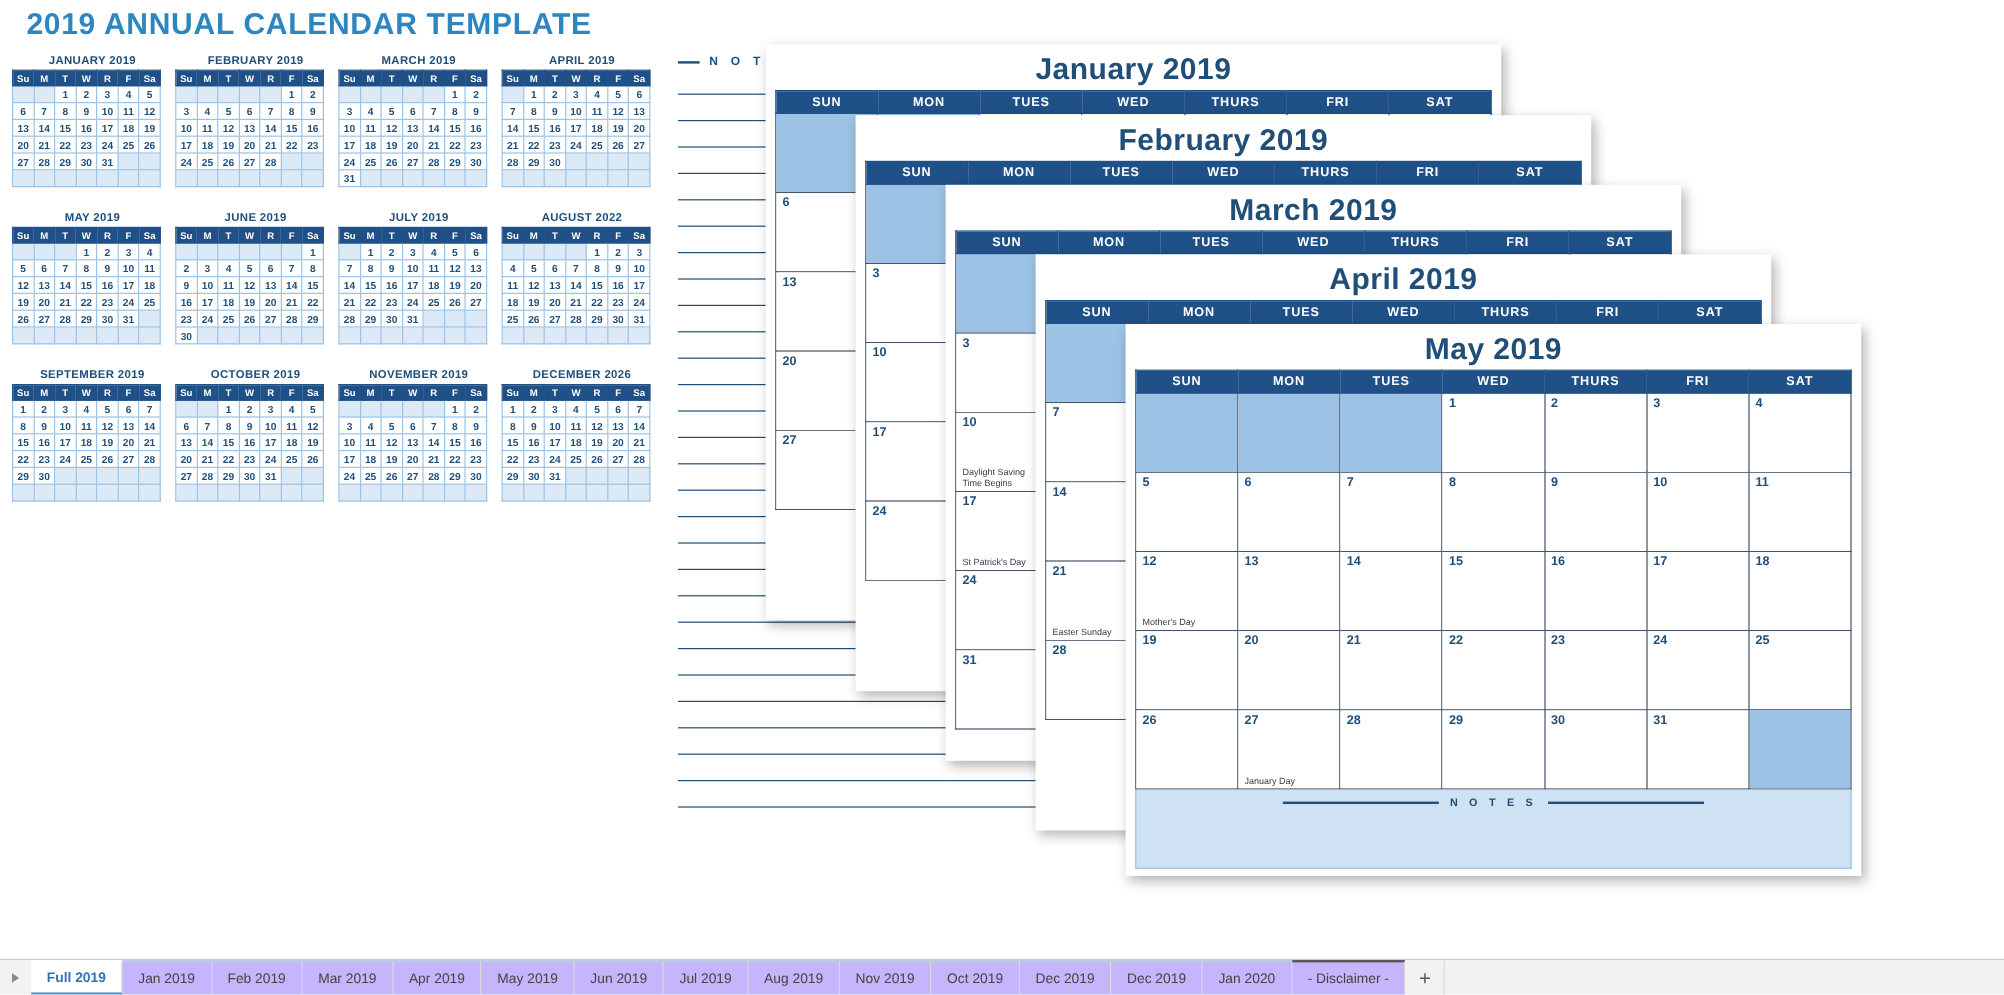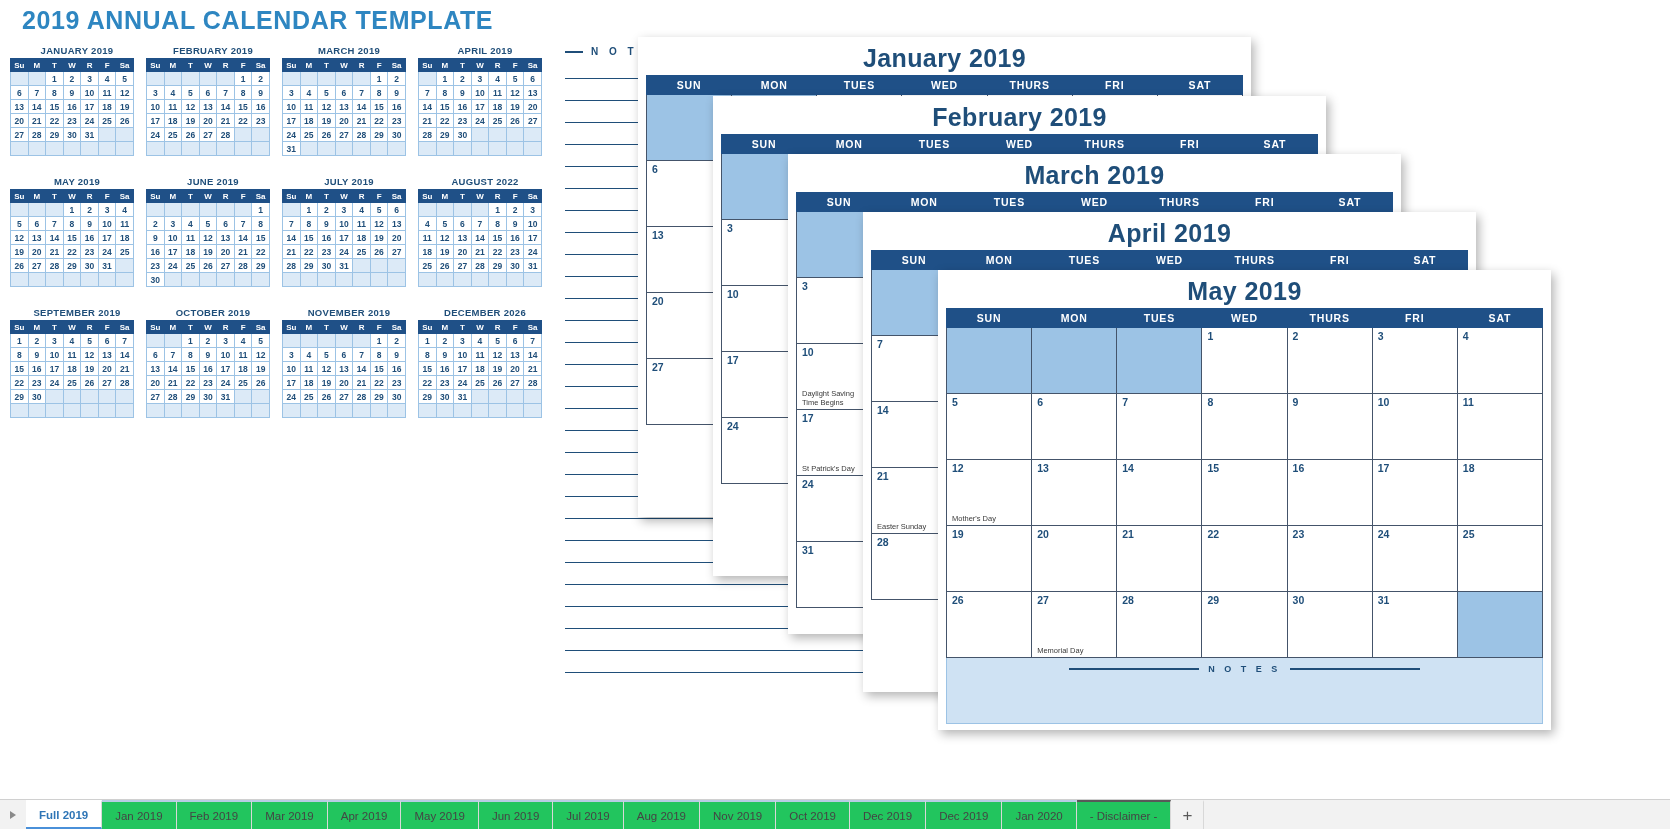--- a/index.html
+++ b/index.html
@@ -179,21 +179,21 @@
     width: 26px;
     display: flex; align-items: center; justify-content: center;
     color: #808080;
   }
   .tri { width: 0; height: 0; border-left: 6px solid #8A8A8A;
          border-top: 4px solid transparent; border-bottom: 4px solid transparent; }
   .tab {
     display: flex; align-items: center; justify-content: center;
     padding: 0 13px;
     color: #444444;
-    background: #22c55e;
+    background: #c4b5fd;
     border-right: 1px solid #D8D8D8;
     border-top: 2px solid #B8CCE4;
     white-space: nowrap;
     cursor: pointer;
   }
   .tab.active {
     color: #2E75B6;
     font-weight: bold;
     background: #FFFFFF;
     border-top: 2px solid #FFFFFF;
@@ -1729,21 +1729,21 @@
               <td style="height: 66px;">
                 <div class="daynum">25</div>
               </td>
             </tr>
             <tr>
               <td style="height: 66px;">
                 <div class="daynum">26</div>
               </td>
               <td style="height: 66px;">
                 <div class="daynum">27</div>
-                <div class="evt">Memorial Day</div>
+                <div class="evt">January Day</div>
               </td>
               <td style="height: 66px;">
                 <div class="daynum">28</div>
               </td>
               <td style="height: 66px;">
                 <div class="daynum">29</div>
               </td>
               <td style="height: 66px;">
                 <div class="daynum">30</div>
               </td>

